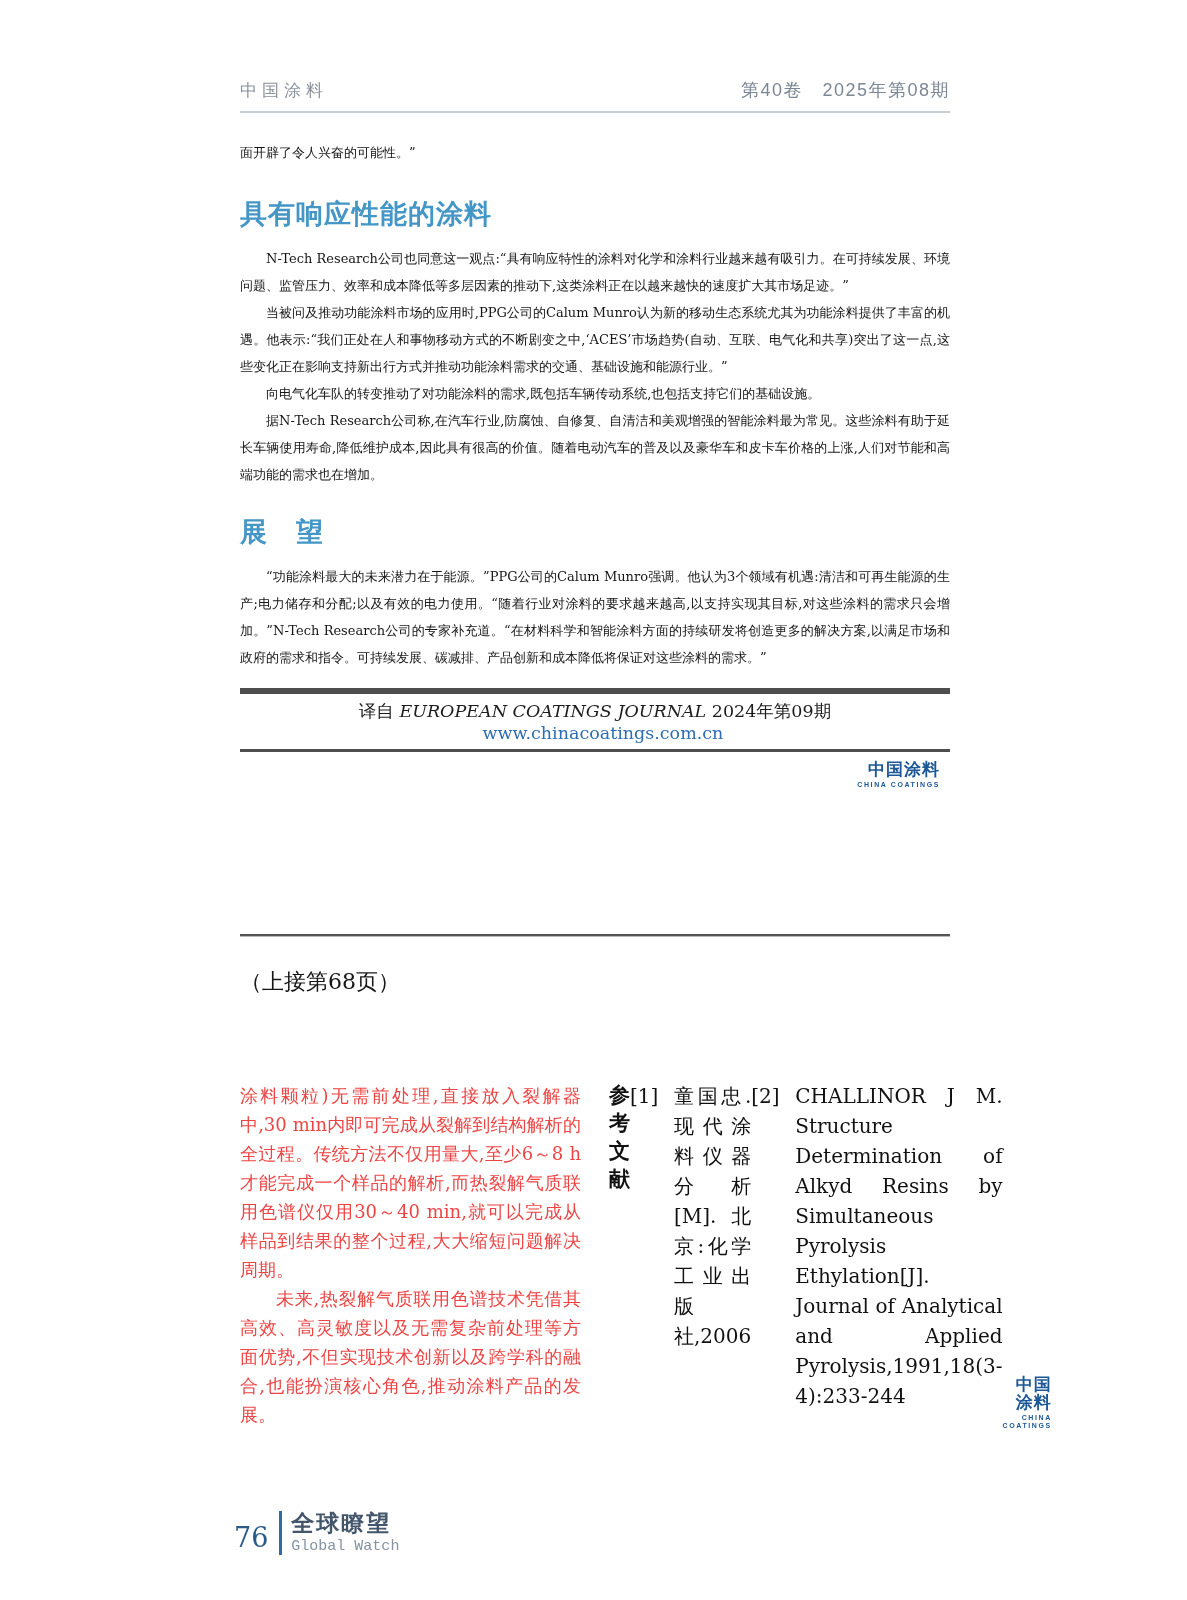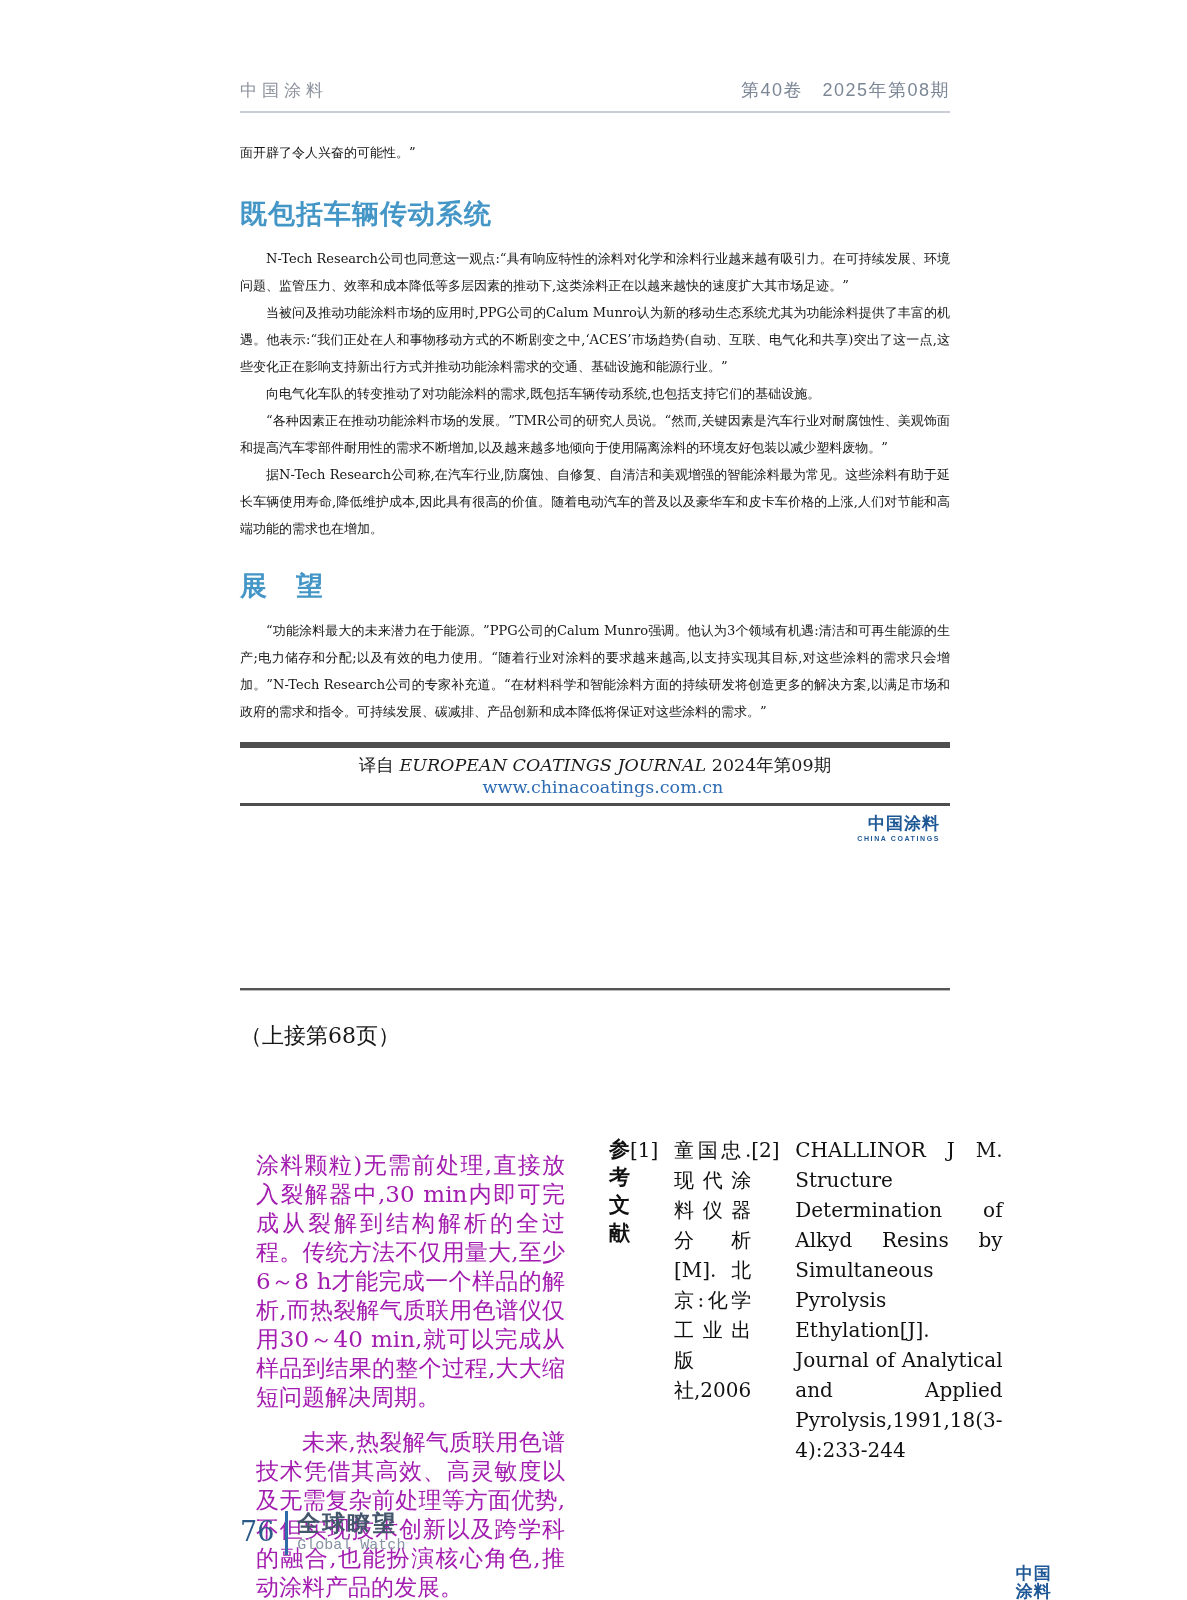--- a/index.html
+++ b/index.html
@@ -54,35 +54,35 @@
     font-size:7px; letter-spacing:1.6px; margin-top:1px; }
 
   
   .rule { height:2px; background:#555555; margin-top:146px;
     border-bottom:1px solid #b9b9b9; }
   .cont-note { margin:30px 0 0 0; font-size:22px; color:#161616; }
 
   
   .columns { display:flex; gap:28px; margin-top:84px; }
   .col { flex:1; min-width:0; }
-  .col-text { margin:16px; font-size:23px; line-height:29px;
-    text-align:justify; color:#a21caf; }
+  .col-text { margin:0; font-size:18px; line-height:29px;
+    text-align:justify; color:#ef4444; }
   .col-right { display:flex; flex-direction:row; }
   .ref-title { margin:0 0 7px 0; text-align:center; font-size:21px;
     font-weight:bold; color:#111111;
     font-family:"Liberation Sans","DejaVu Sans",sans-serif; }
   .ref-item { display:flex; font-size:20px; line-height:30px; color:#111111; }
   .ref-label { width:44px; flex-shrink:0; }
   .ref-text { flex:1; text-align:justify; }
   .brand.in-col { margin-top:auto; padding-right:18px; }
 
   
   .page-footer {
-    position:absolute; left:135px; bottom:45px;
-    display:flex; align-items:center;
+    position:absolute; left:129px; bottom:45px;
+    display:flex; align-items:flex-end;
   }
   .page-num { font-size:27px; color:#2a5a88; margin-right:11px;
     line-height:1; padding-bottom:4px; }
   .vbar { width:3px; height:44px; background:#2f6ba8; margin-right:9px; }
   .foot-titles { display:flex; flex-direction:column; line-height:1.1; }
   .foot-cn { font-family:"Liberation Sans","DejaVu Sans",sans-serif;
     font-weight:bold; font-size:23px; color:#44566c; letter-spacing:2px; }
   .foot-en { font-size:15px; color:#8793a3; margin-top:2px;font-family:Liberation Mono, monospace; }
 </style>
 </head>
@@ -91,26 +91,25 @@
 <div class="page">
   <div class="inner">
 
     <header class="page-header">
       <span class="journal-name">中国涂料</span>
       <span class="issue-info">第40卷　2025年第08期</span>
     </header>
 
     <p class="body-text lead">面开辟了令人兴奋的可能性。”</p>
 
-    <h1 class="sec-title">既包括车辆传动系统</h1>
+    <h1 class="sec-title">具有响应性能的涂料</h1>
 
     <p class="body-text indent">N-Tech Research公司也同意这一观点:“具有响应特性的涂料对化学和涂料行业越来越有吸引力。在可持续发展、环境问题、监管压力、效率和成本降低等多层因素的推动下,这类涂料正在以越来越快的速度扩大其市场足迹。”</p>
     <p class="body-text indent">当被问及推动功能涂料市场的应用时,PPG公司的Calum Munro认为新的移动生态系统尤其为功能涂料提供了丰富的机遇。他表示:“我们正处在人和事物移动方式的不断剧变之中,‘ACES’市场趋势(自动、互联、电气化和共享)突出了这一点,这些变化正在影响支持新出行方式并推动功能涂料需求的交通、基础设施和能源行业。”</p>
     <p class="body-text indent">向电气化车队的转变推动了对功能涂料的需求,既包括车辆传动系统,也包括支持它们的基础设施。</p>
-    <p class="body-text indent">“各种因素正在推动功能涂料市场的发展。”TMR公司的研究人员说。“然而,关键因素是汽车行业对耐腐蚀性、美观饰面和提高汽车零部件耐用性的需求不断增加,以及越来越多地倾向于使用隔离涂料的环境友好包装以减少塑料废物。”</p>
     <p class="body-text indent">据N-Tech Research公司称,在汽车行业,防腐蚀、自修复、自清洁和美观增强的智能涂料最为常见。这些涂料有助于延长车辆使用寿命,降低维护成本,因此具有很高的价值。随着电动汽车的普及以及豪华车和皮卡车价格的上涨,人们对节能和高端功能的需求也在增加。</p>
 
     <h1 class="sec-title second">展　望</h1>
 
     <p class="body-text indent">“功能涂料最大的未来潜力在于能源。”PPG公司的Calum Munro强调。他认为3个领域有机遇:清洁和可再生能源的生产;电力储存和分配;以及有效的电力使用。“随着行业对涂料的要求越来越高,以支持实现其目标,对这些涂料的需求只会增加。”N-Tech Research公司的专家补充道。“在材料科学和智能涂料方面的持续研发将创造更多的解决方案,以满足市场和政府的需求和指令。可持续发展、碳减排、产品创新和成本降低将保证对这些涂料的需求。”</p>
 
     <div class="source-divider">
       <div class="bar-thick"></div>
       <p class="source-line">
         <span>译自</span>

